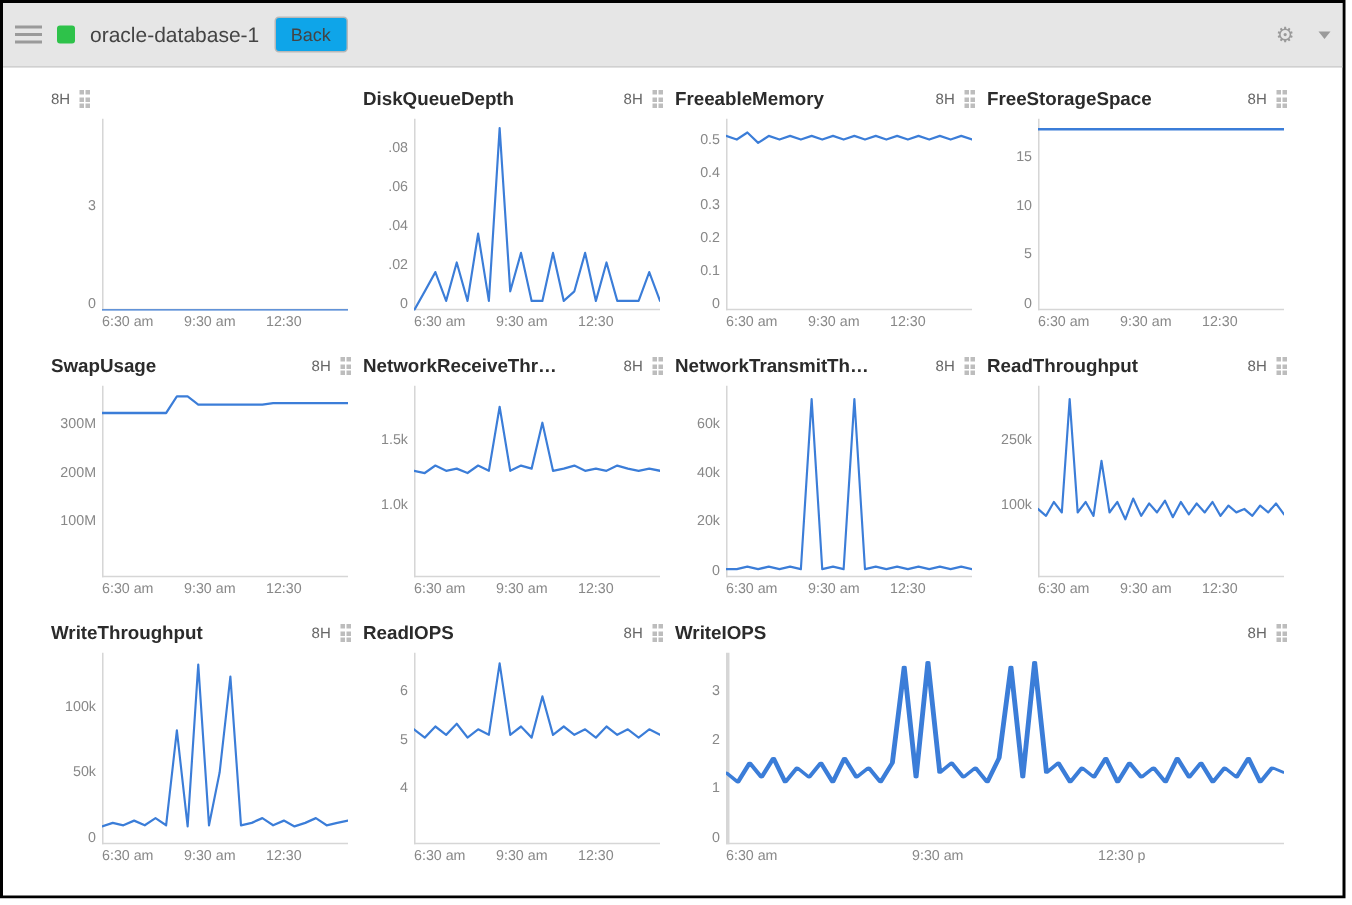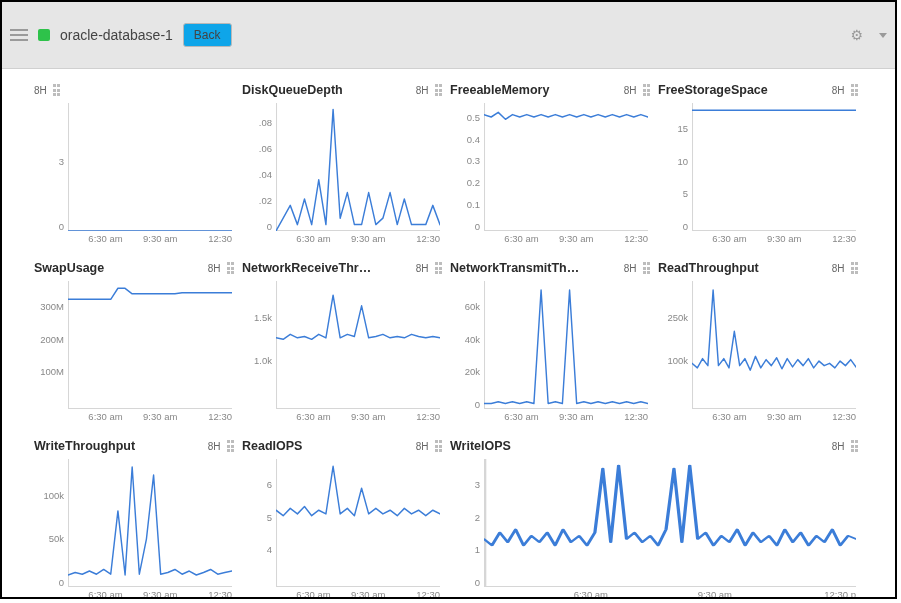--- a/index.html
+++ b/index.html
@@ -1,17 +1,17 @@
 <!DOCTYPE html>
 <html><head>
 <meta charset="utf-8">
 <style>
   html,body{margin:0;padding:0;background:#fff;font-family:"Helvetica Neue",Arial,sans-serif;color:#555;}
   .frame{border:2px solid #000;width:897px;height:599px;box-sizing:border-box;overflow:hidden;}
-  .topbar{height:34px;background:#e6e6e6;border-bottom:1px solid #d0d0d0;display:flex;align-items:center;padding:16px 8px;gap:10px;}
+  .topbar{height:34px;background:#e6e6e6;border-bottom:1px solid #d0d0d0;display:flex;align-items:center;padding:4px 8px;gap:10px;}
   .ico-menu{display:flex;flex-direction:column;justify-content:center;gap:3px;width:18px;height:18px;}
   .ico-menu span{height:2px;background:#9a9a9a;display:block;}
   .status-dot{width:12px;height:12px;background:#2ec24a;border-radius:2px;}
   .page-title{font-size:14px;color:#444;font-weight:500;}
   .back-btn{font-size:12px;padding:4px 10px;border:1px solid #b8b8b8;background:#0ea5e9;border-radius:3px;cursor:pointer;color:#444;}
   .spacer{flex:1;}
   .ico-gear{font-size:14px;color:#9a9a9a;padding:4px;}
   .ico-caret{width:0;height:0;border-left:4px solid transparent;border-right:4px solid transparent;border-top:5px solid #9a9a9a;margin-left:2px;}
   .dash{padding:10px 10px 10px 32px;display:grid;grid-template-columns:repeat(4,200px);grid-auto-rows:170px;gap:8px 8px;}
   .card{background:#fff;display:flex;flex-direction:column;}
@@ -20,21 +20,21 @@
   .range-label{font-size:10px;color:#666;margin-right:6px;}
   .ico-grip{display:grid;grid-template-columns:repeat(2,3px);grid-template-rows:repeat(3,3px);gap:1.5px;}
   .ico-grip i{background:#bdbdbd;display:block;width:3px;height:3px;}
   .chart{position:relative;flex:1;}
   .y-axis{position:absolute;left:0;top:0;bottom:18px;width:34px;display:flex;flex-direction:column-reverse;text-align:right;font-size:9.5px;color:#888;}
   .y-axis span{flex:1;display:flex;align-items:flex-end;justify-content:flex-end;padding-right:4px;line-height:1;}
   .y-axis span:first-child{align-items:flex-end;} 
   .plot{position:absolute;left:34px;right:2px;top:2px;bottom:18px;}
   .plot svg{width:100%;height:100%;display:block;}
   .x-axis{position:absolute;left:34px;right:2px;bottom:0;height:16px;display:flex;justify-content:space-around;font-size:9.5px;color:#888;}
-  .x-axis span{flex:1;text-align:right;}
+  .x-axis span{flex:1;text-align:left;}
   .axis-line{stroke:#d6d6d6;stroke-width:1;}
   .data-line{stroke:#3b7dd8;stroke-width:1.4;fill:none;stroke-linejoin:round;stroke-linecap:round;}
   .wide{grid-column:span 2;}
 </style>
 </head>
 <body>
 <div class="frame">
 
 <div class="topbar">
   <div class="ico-menu">

